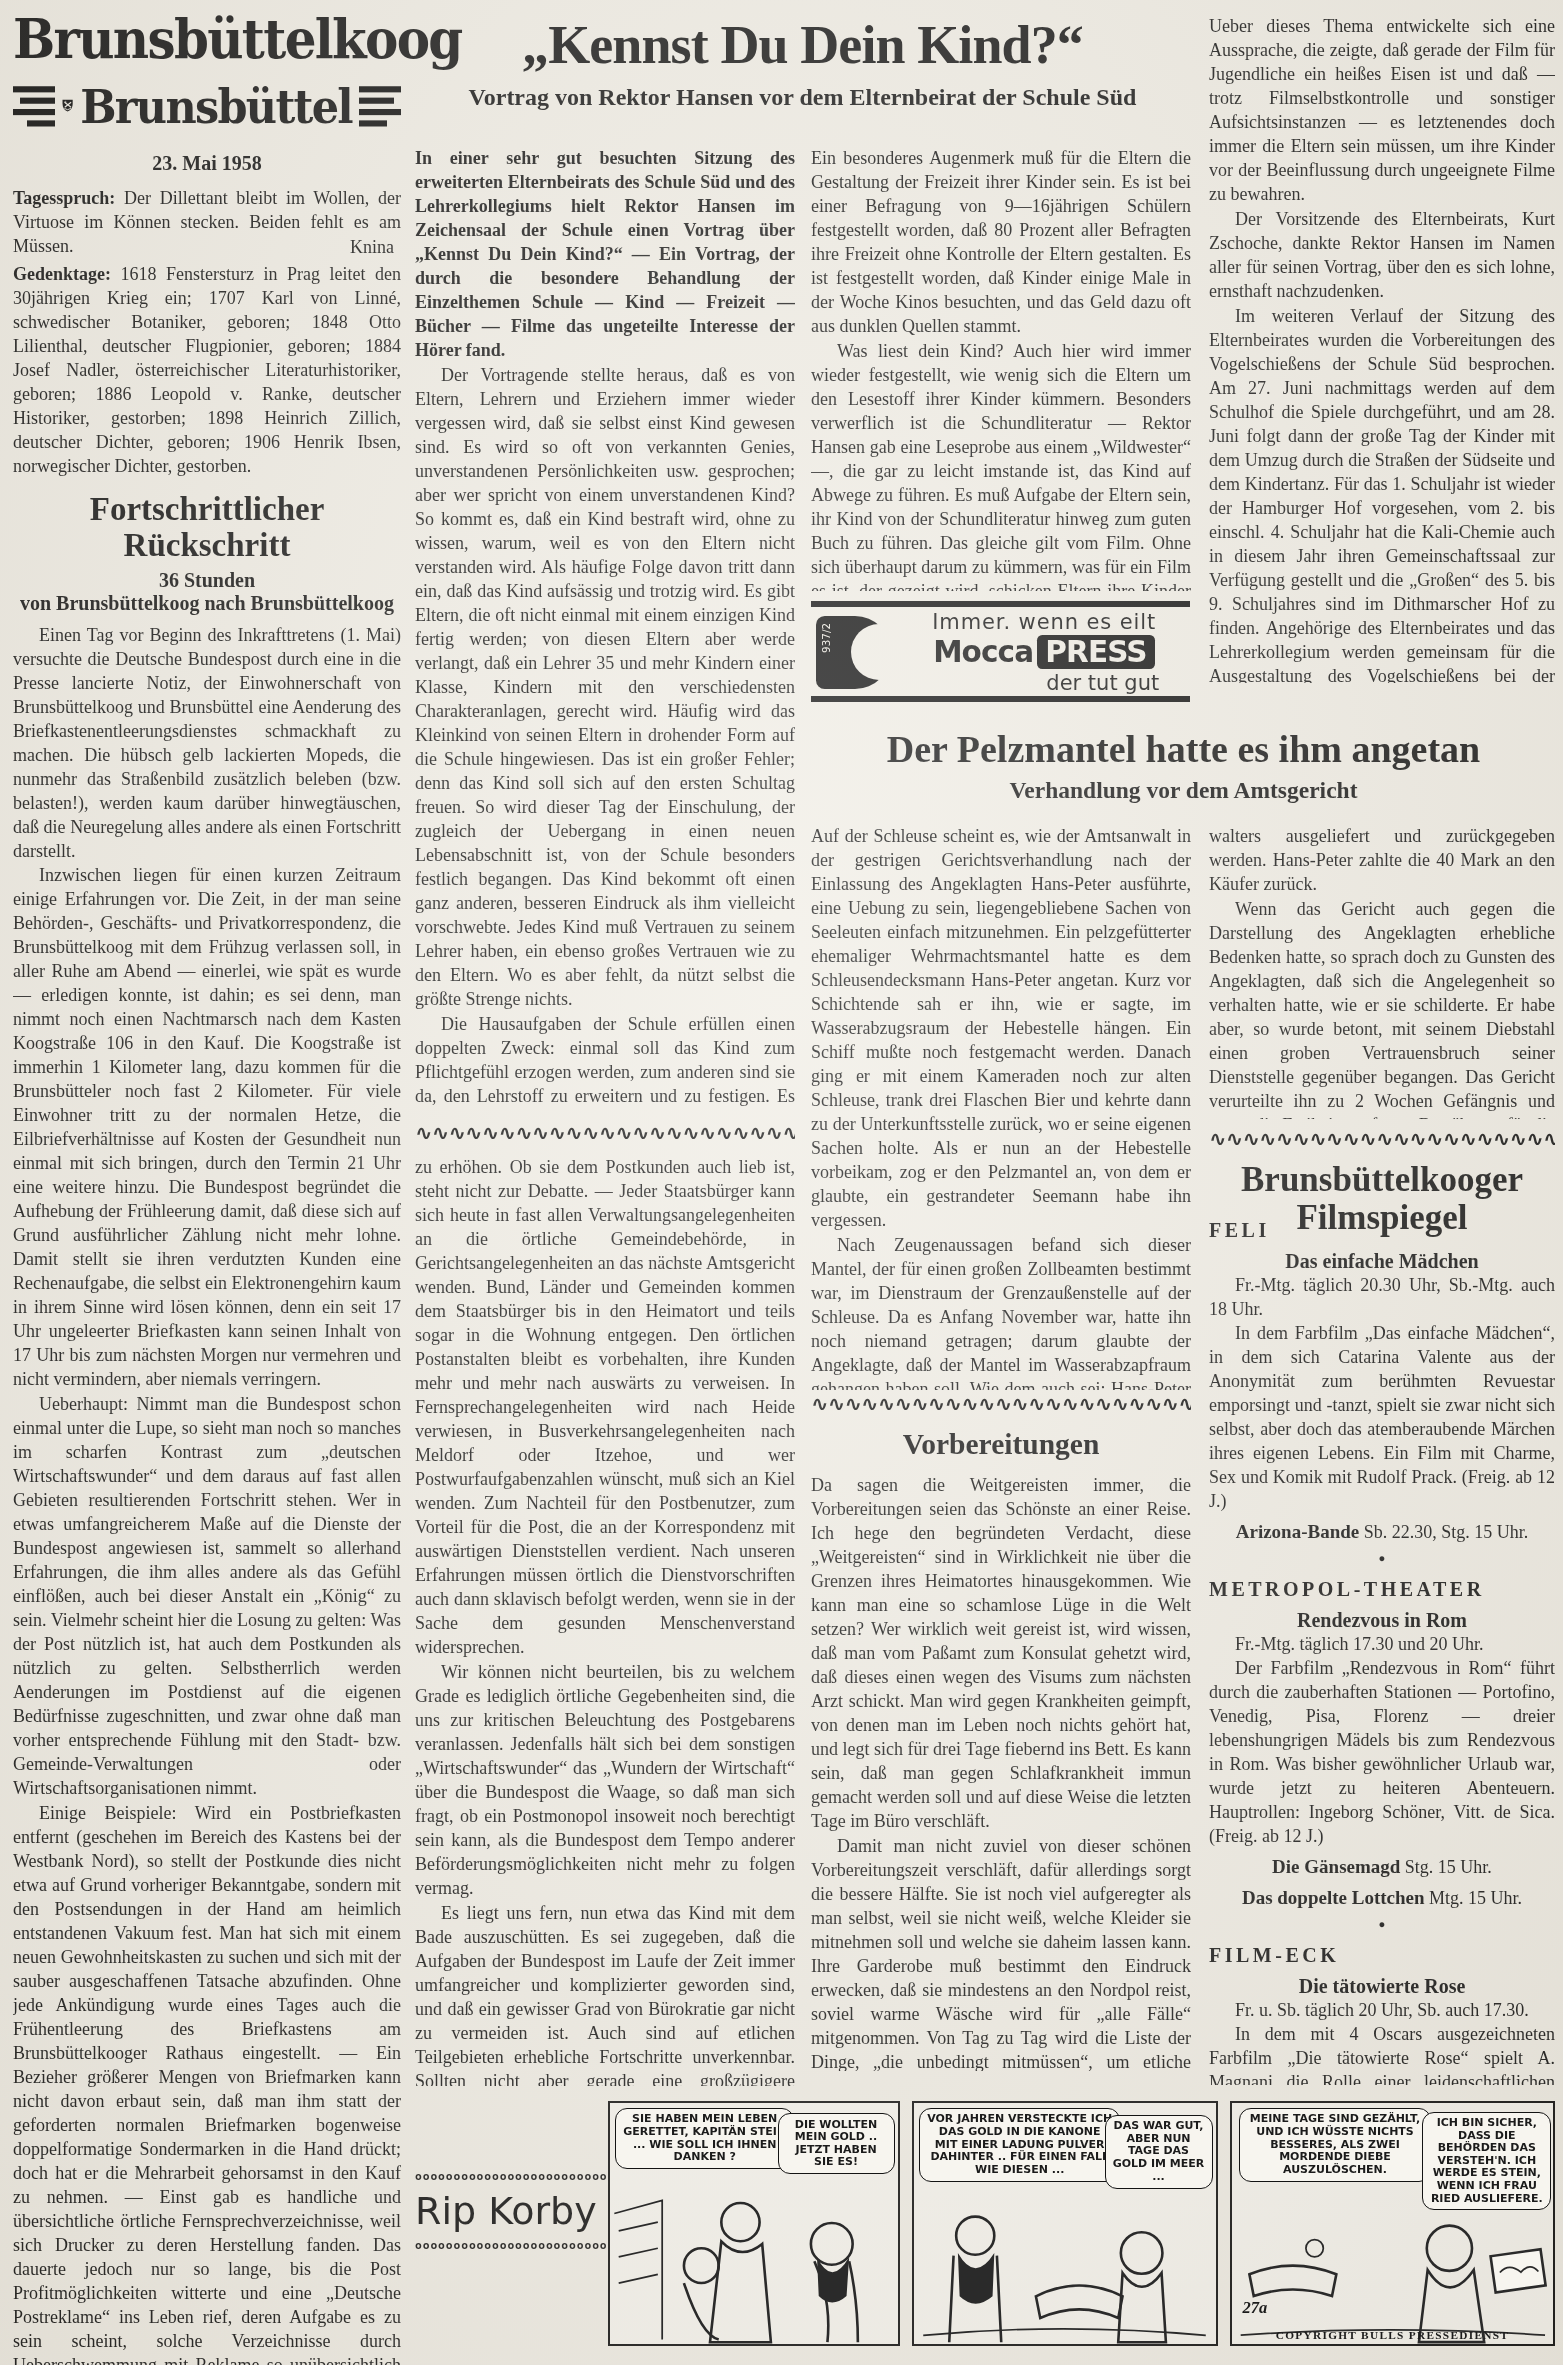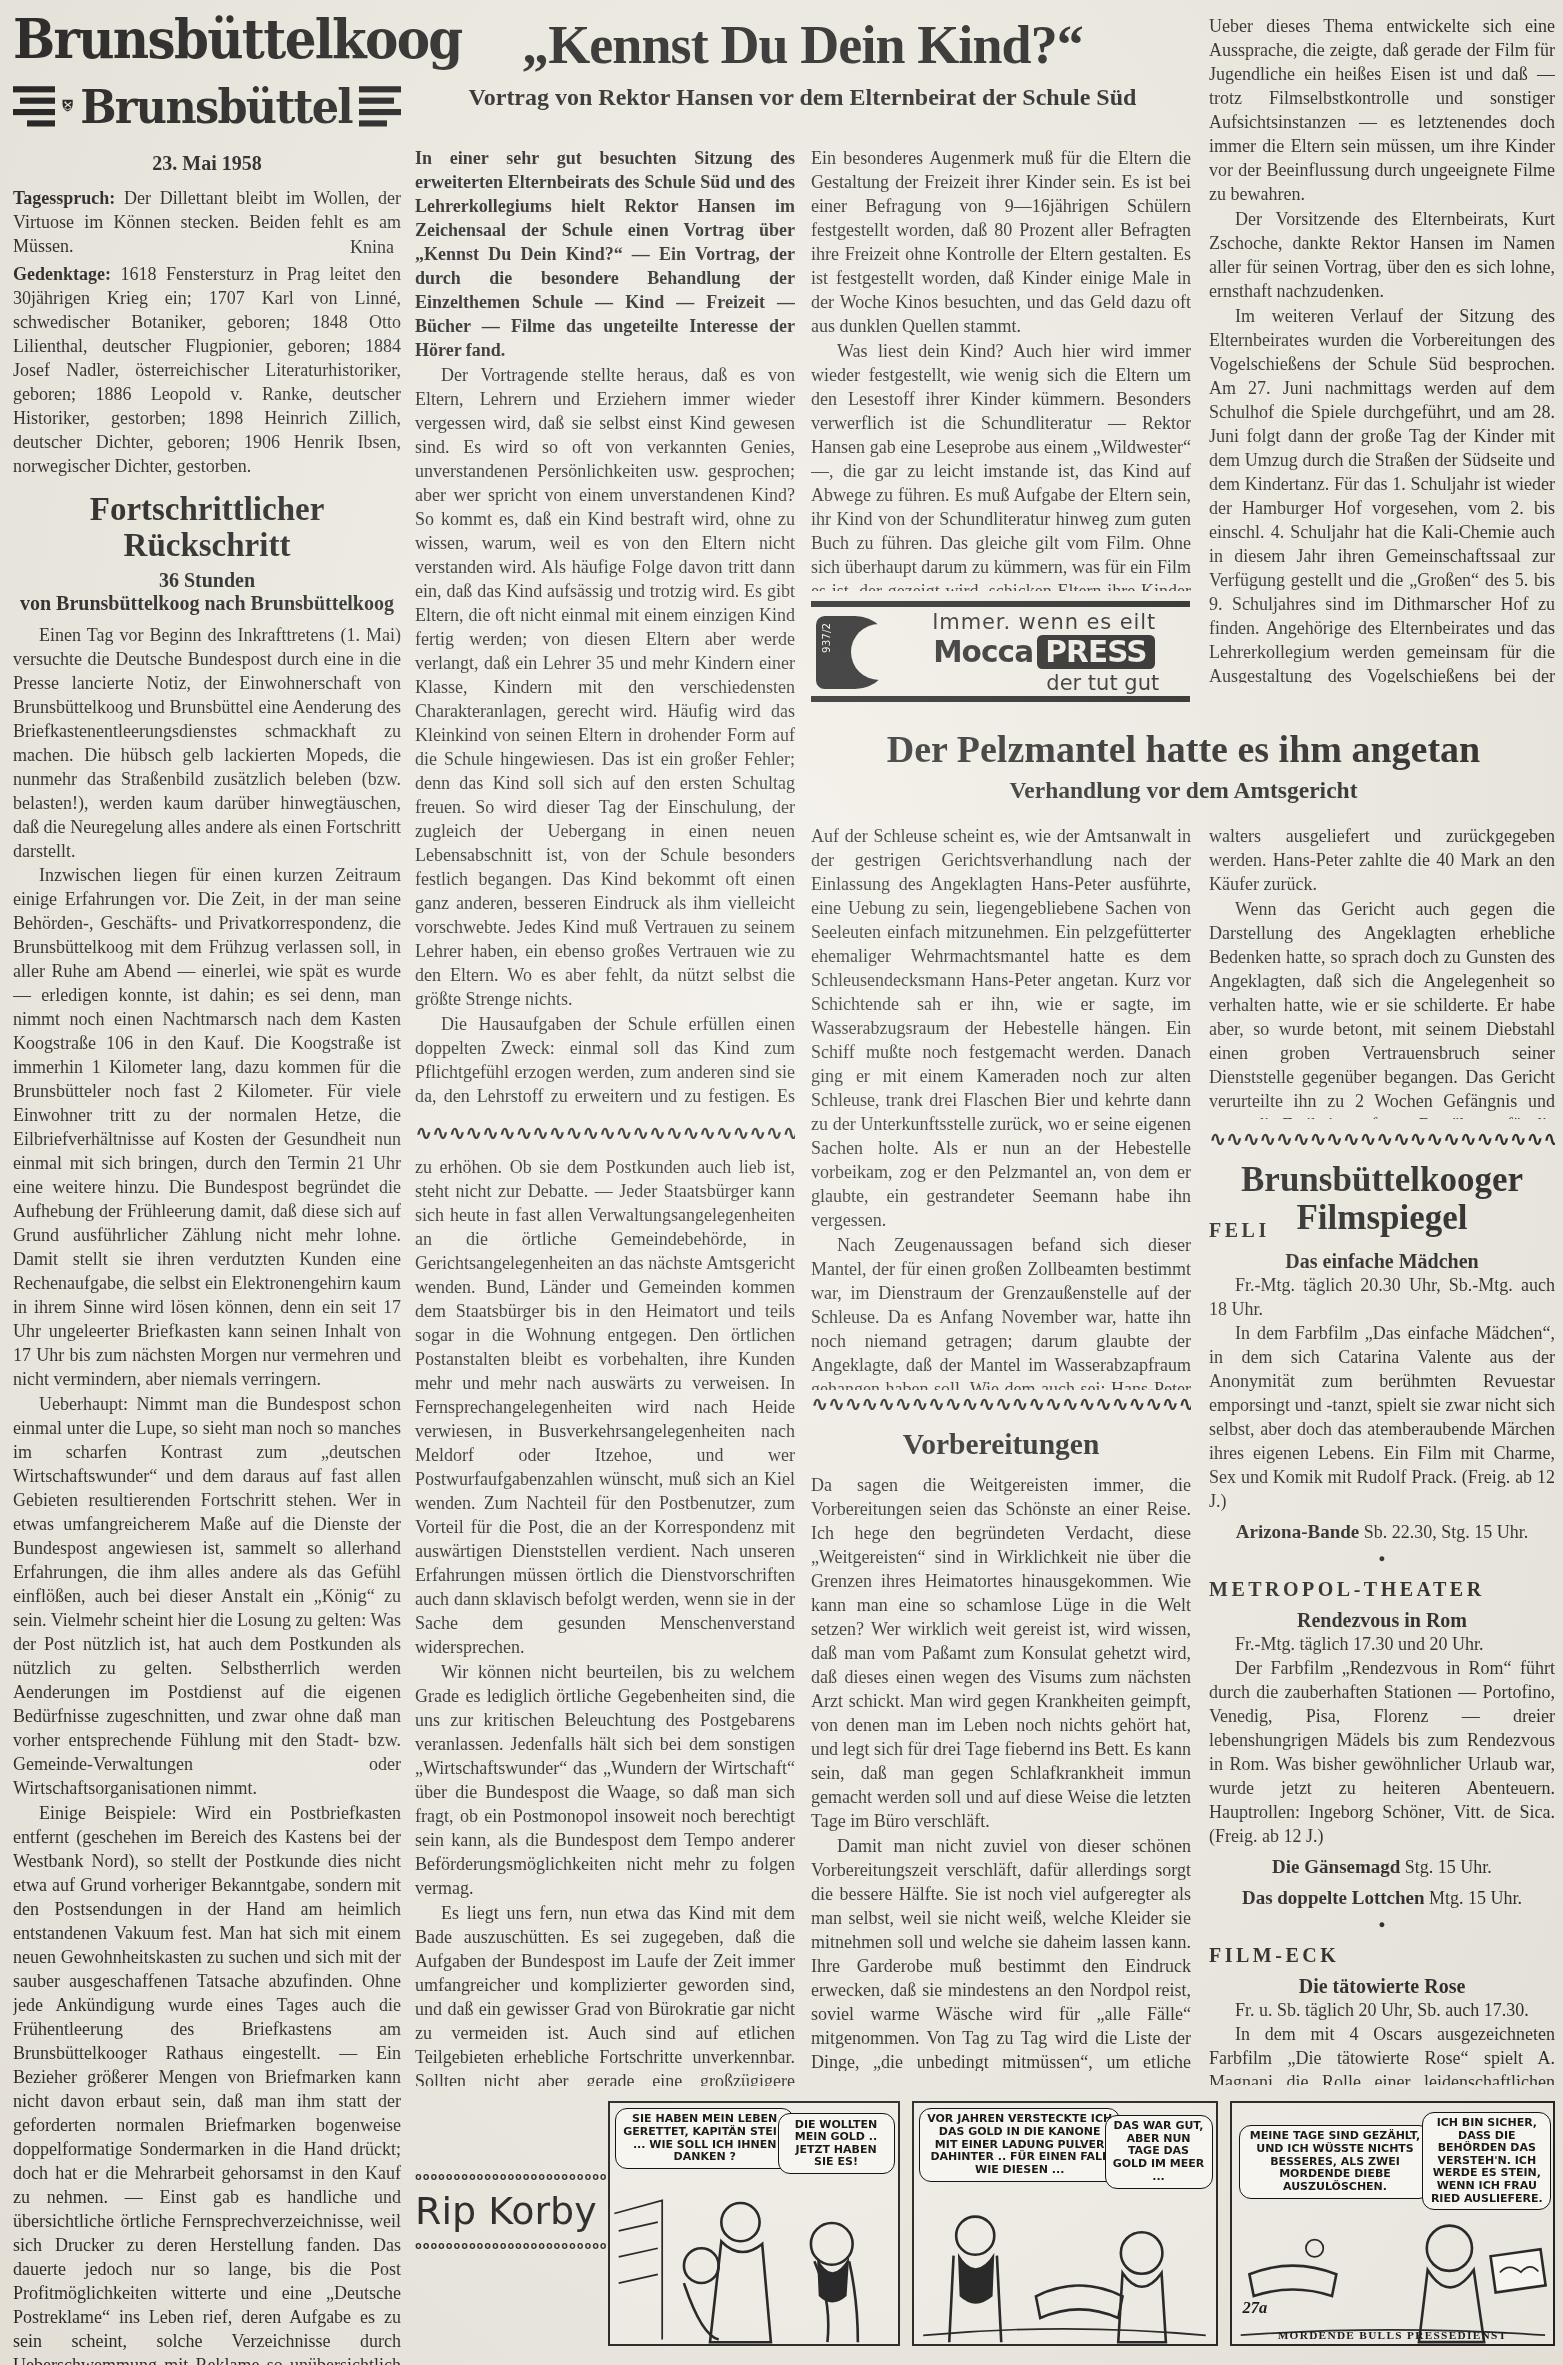--- a/index.html
+++ b/index.html
@@ -260,30 +260,30 @@
         <path d="M50 45 Q70 80 92 45 L90 95 Q70 112 52 95 Z" fill="#2a2a2a"></path>
         <path d="M45 48 L40 148 M95 48 L100 148" stroke="#2a2a2a" stroke-width="3" fill="none"></path>
         <path d="M140 95 Q190 70 240 95 L235 120 Q190 100 145 120 Z" fill="none" stroke="#2a2a2a" stroke-width="3"></path>
         <circle cx="262" cy="45" r="24" fill="none" stroke="#2a2a2a" stroke-width="3"></circle>
         <path d="M240 68 Q262 100 285 68 L290 148 L235 148 Z" fill="none" stroke="#2a2a2a" stroke-width="3"></path>
         <path d="M10 140 Q170 125 336 140" stroke="#2a2a2a" stroke-width="2" fill="none"></path>
       </svg>
     </div>
 
     <div class="panel" style="width:325px;">
-      <div class="bubble" style="top:5.2px;left:7px;width:178px;margin-top:17px;">MEINE TAGE SIND GEZÄHLT, UND ICH WÜSSTE NICHTS BESSERES, ALS ZWEI MORDENDE DIEBE AUSZULÖSCHEN.</div>
+      <div class="bubble" style="top:5.2px;left:7px;width:178px;">MEINE TAGE SIND GEZÄHLT, UND ICH WÜSSTE NICHTS BESSERES, ALS ZWEI MORDENDE DIEBE AUSZULÖSCHEN.</div>
       <div class="bubble" style="top:8.7px;right:1.7px;width:115px;">ICH BIN SICHER, DASS DIE BEHÖRDEN DAS VERSTEH'N. ICH WERDE ES STEIN, WENN ICH FRAU RIED AUSLIEFERE.</div>
       <svg width="320" height="122" viewBox="0 0 368 140">
         <path d="M20 60 Q70 40 120 60 L115 85 Q70 70 25 85 Z" fill="none" stroke="#2a2a2a" stroke-width="3"></path>
         <circle cx="95" cy="30" r="10" fill="none" stroke="#2a2a2a" stroke-width="2"></circle>
         <circle cx="250" cy="30" r="26" fill="none" stroke="#2a2a2a" stroke-width="3"></circle>
         <path d="M225 55 Q250 95 278 55 L290 138 L215 138 Z" fill="none" stroke="#2a2a2a" stroke-width="3"></path>
         <rect x="300" y="35" width="58" height="42" fill="#f7f5ef" stroke="#2a2a2a" stroke-width="3" transform="rotate(-8 329 56)"></rect>
         <path d="M308 55 Q320 45 332 58 Q344 48 352 60" stroke="#2a2a2a" stroke-width="2" fill="none" transform="rotate(-8 329 56)"></path>
         <path d="M10 130 Q180 118 360 130" stroke="#2a2a2a" stroke-width="2" fill="none"></path>
       </svg>
       <div class="panel-no">27a</div>
-      <div class="copyright">MORDENDE BULLS PRESSEDIENST</div>
+      <div class="copyright">COPYRIGHT BULLS PRESSEDIENST</div>
     </div>
   </div>
 
 </div>
 
 
 </body></html>

